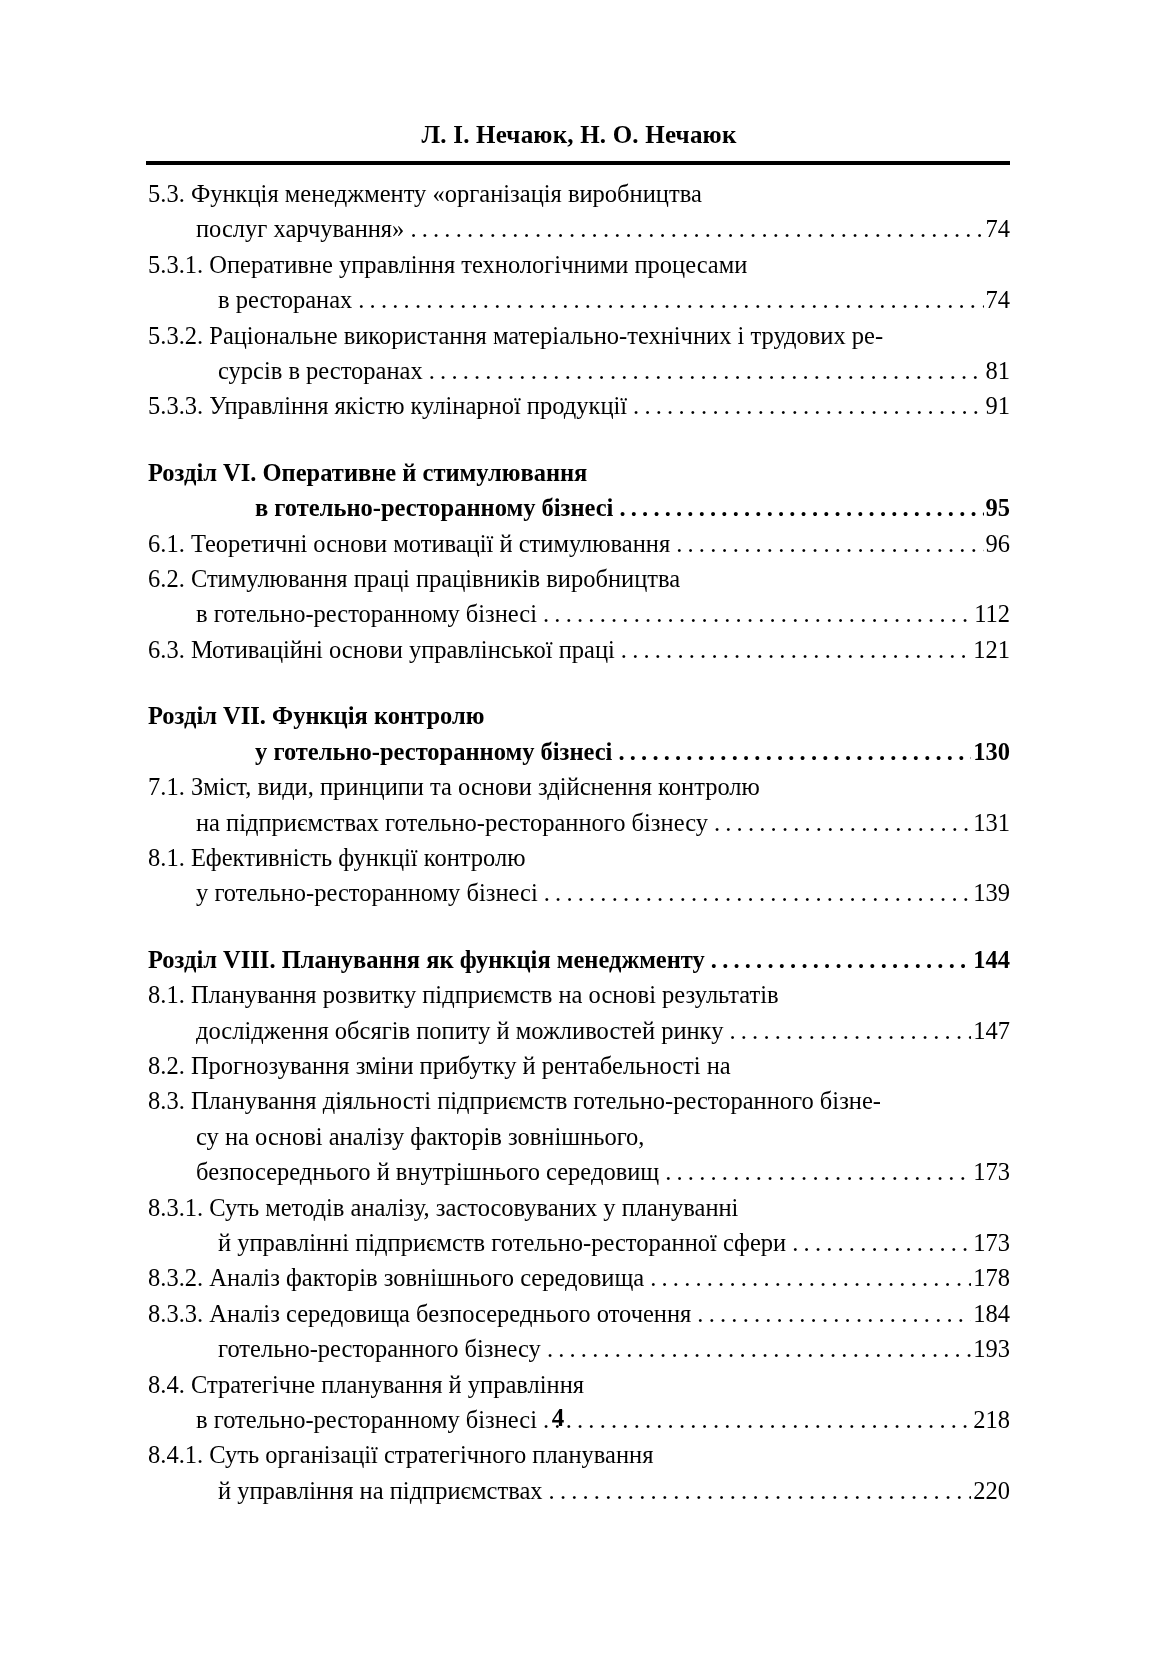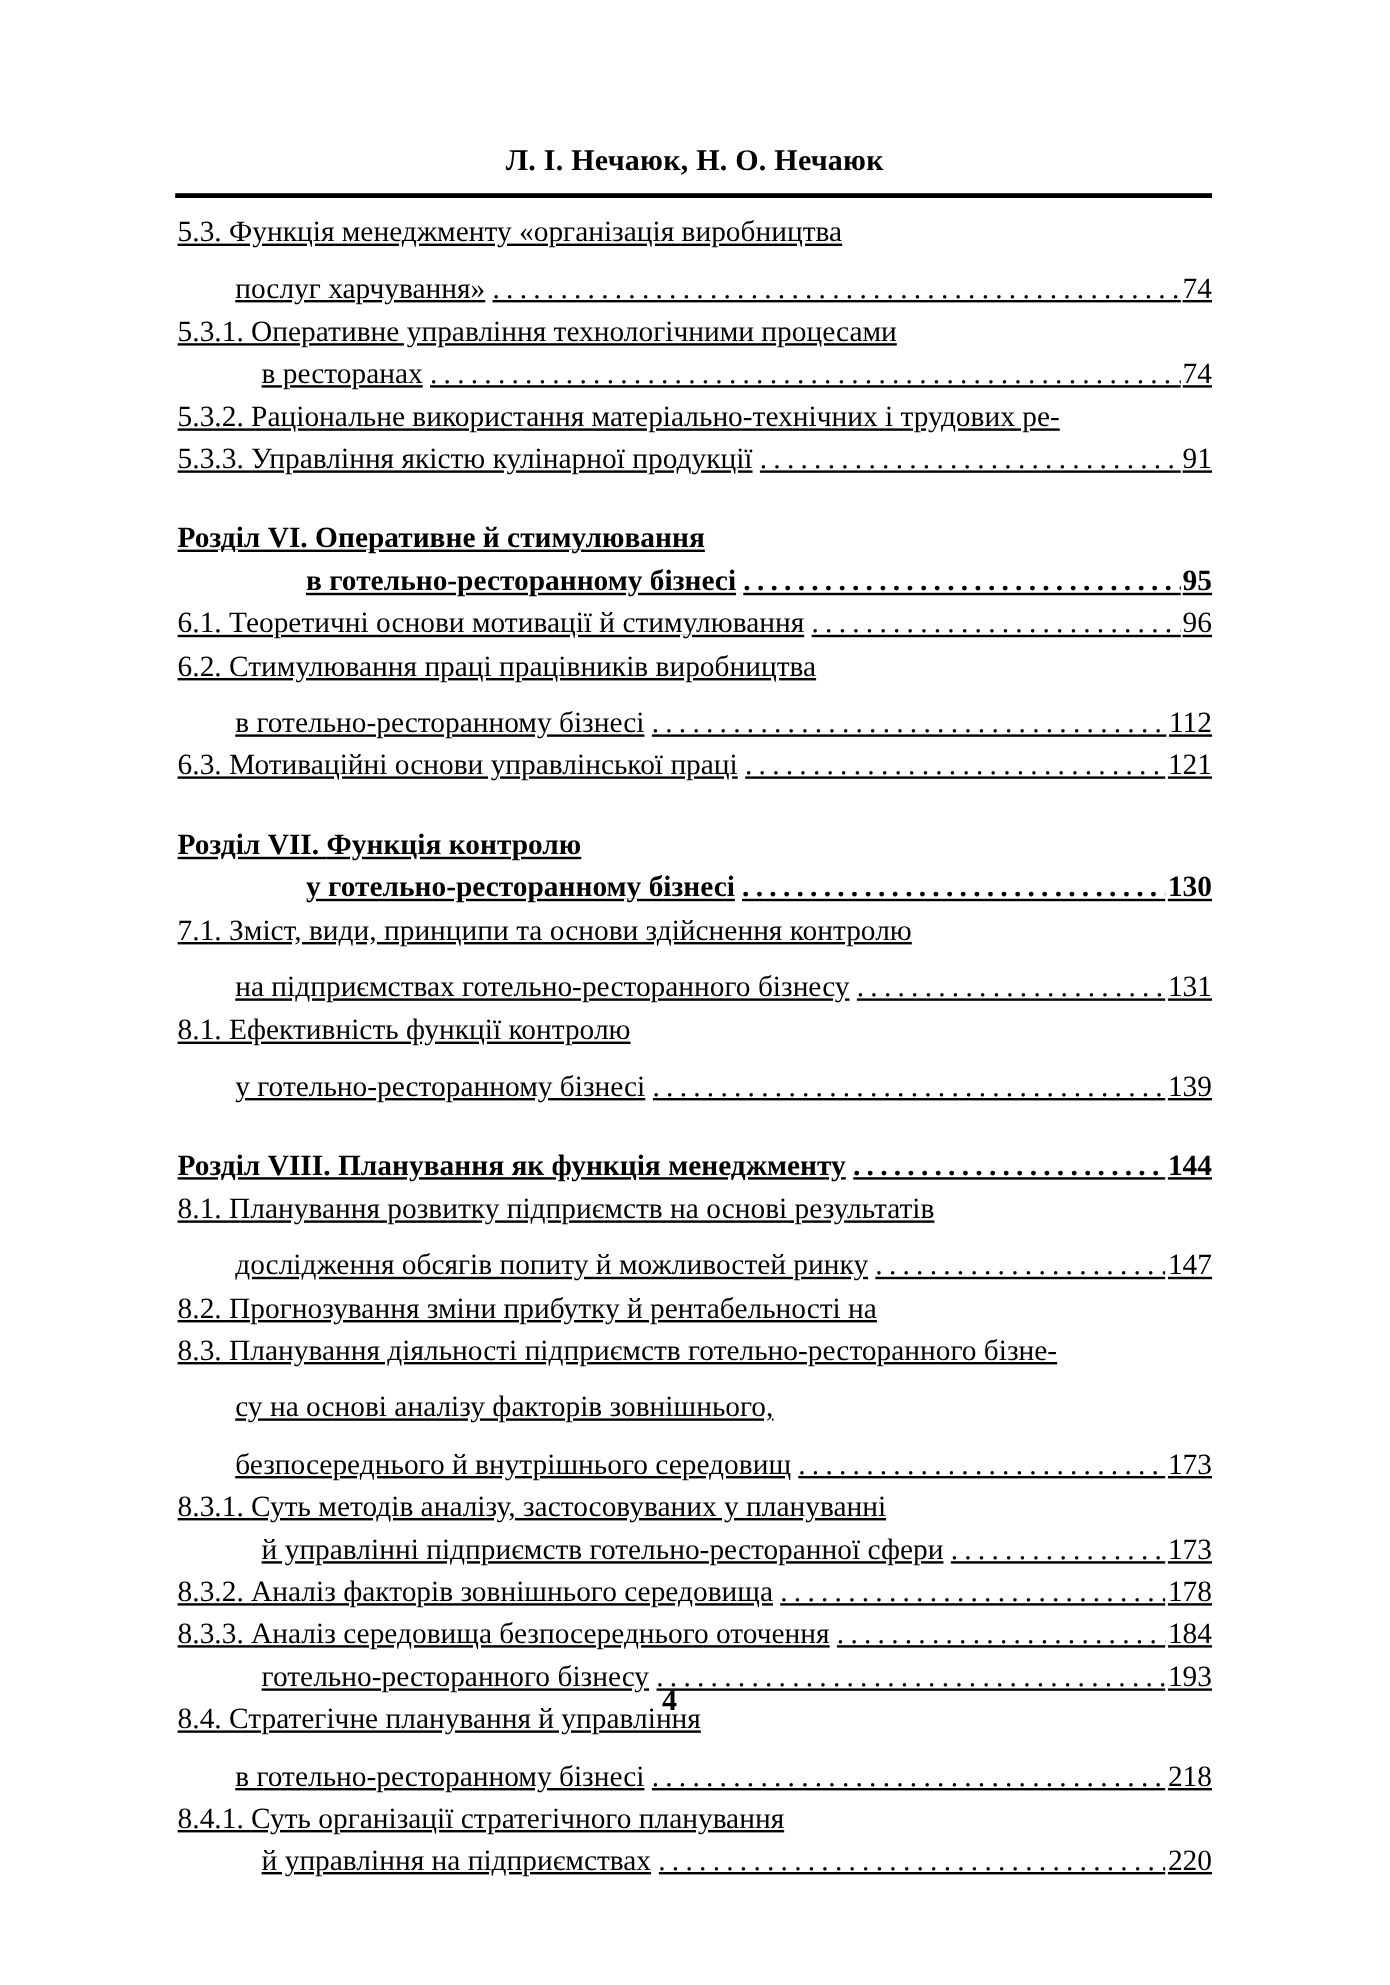--- a/index.html
+++ b/index.html
@@ -45,21 +45,20 @@
     height: 4px;
     background: #000000;
   }
 
   
   .toc {
     position: absolute;
     left: 148px;
     top: 176px;
     width: 862px;
-    text-decoration: underline;
   }
 
   .entry {
     margin: 0;
     padding: 0;
   }
 
   
   .line {
     display: flex;
@@ -92,21 +91,21 @@
   .line .leader::before {
     content: "......................................................................................................";
   }
 
   .line .pageno {
     flex: 0 0 auto;
     white-space: pre;
   }
 
   
-  .line.cont-2 .txt { margin-left: 48px; margin-top: 12px; }
+  .line.cont-2 .txt { margin-left: 48px; }
   .line.cont-3 .txt { margin-left: 70px; }
 
   
   .chapter .line {
     font-weight: bold;
   }
   .chapter .line.cont-head .txt {
     margin-left: 107px;
   }
 
@@ -138,20 +137,21 @@
       <div class="entry">
         <div class="line"><span class="num">5.3. </span><span class="txt">Функція менеджменту «організація виробництва</span></div>
         <div class="line cont-2"><span class="txt">послуг харчування»</span><span class="leader"></span><span class="pageno">74</span></div>
       </div>
       <div class="entry">
         <div class="line"><span class="num">5.3.1. </span><span class="txt">Оперативне управління технологічними процесами</span></div>
         <div class="line cont-3"><span class="txt">в ресторанах</span><span class="leader"></span><span class="pageno">74</span></div>
       </div>
       <div class="entry">
         <div class="line"><span class="num">5.3.2. </span><span class="txt">Раціональне використання матеріально-технічних і трудових ре-</span></div>
+        <div class="line cont-3"><span class="txt">сурсів в ресторанах</span><span class="leader"></span><span class="pageno">81</span></div>
       </div>
       <div class="entry">
         <div class="line"><span class="num">5.3.3. </span><span class="txt">Управління якістю кулінарної продукції</span><span class="leader"></span><span class="pageno">91</span></div>
       </div>
       <div class="gap"></div>
       <div class="entry chapter">
         <div class="line"><span class="num">Розділ VI. </span><span class="txt">Оперативне й стимулювання</span></div>
         <div class="line cont-head"><span class="txt">в готельно-ресторанному бізнесі</span><span class="leader"></span><span class="pageno">95</span></div>
       </div>
       <div class="entry">

